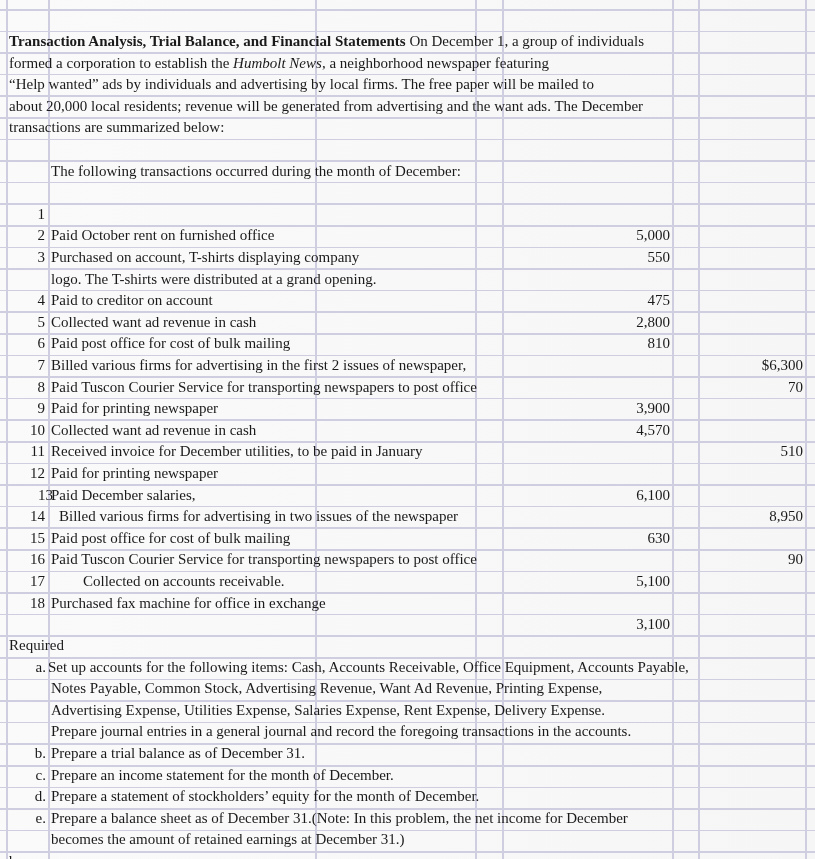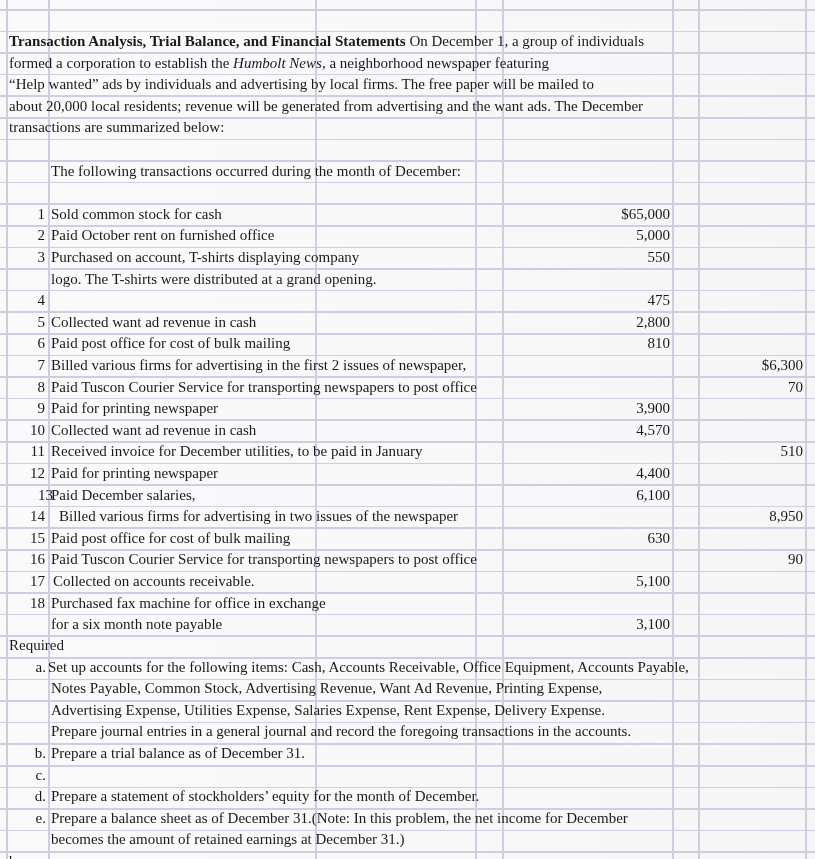--- a/index.html
+++ b/index.html
@@ -98,22 +98,20 @@
   <span class="t" style="left:9px">transactions are summarized below:</span>
 </div>
 
 <div class="row" style="top:160.6px">
   <span class="t" style="left:51px">The following transactions occurred during the month of December:</span>
 </div>
 
 <div id="txn-list">
     <div class="row" style="top: 203.8px;">
       <span class="num" style="left: 6px; width: 39px;">1</span>
-      <span class="t" style="left: 51px;">Sold common stock for cash</span>
-      <span class="num" style="left: 505px; width: 165px;">$65,000</span>
       <span class="num" style="left: 700px; width: 103px;"></span>
     </div>
     <div class="row" style="top: 225.4px;">
       <span class="num" style="left: 6px; width: 39px;">2</span>
       <span class="t" style="left: 51px;">Paid October rent on furnished office</span>
       <span class="num" style="left: 505px; width: 165px;">5,000</span>
       <span class="num" style="left: 700px; width: 103px;"></span>
     </div>
     <div class="row" style="top: 247px;">
       <span class="num" style="left: 6px; width: 39px;">3</span>
@@ -122,20 +120,21 @@
       <span class="num" style="left: 700px; width: 103px;"></span>
     </div>
     <div class="row" style="top: 268.6px;">
       <span class="num" style="left: 6px; width: 39px;"></span>
       <span class="t" style="left: 51px;">logo.  The T-shirts were distributed at a grand opening.</span>
       <span class="num" style="left: 505px; width: 165px;"></span>
       <span class="num" style="left: 700px; width: 103px;"></span>
     </div>
     <div class="row" style="top: 290.2px;">
       <span class="num" style="left: 6px; width: 39px;">4</span>
+      <span class="t" style="left: 51px;">Paid to creditor on account</span>
       <span class="num" style="left: 505px; width: 165px;">475</span>
       <span class="num" style="left: 700px; width: 103px;"></span>
     </div>
     <div class="row" style="top: 311.8px;">
       <span class="num" style="left: 6px; width: 39px;">5</span>
       <span class="t" style="left: 51px;">Collected  want ad revenue in cash</span>
       <span class="num" style="left: 505px; width: 165px;">2,800</span>
       <span class="num" style="left: 700px; width: 103px;"></span>
     </div>
     <div class="row" style="top: 333.4px;">
@@ -170,21 +169,20 @@
     </div>
     <div class="row" style="top: 441.4px;">
       <span class="num" style="left: 6px; width: 39px;">11</span>
       <span class="t" style="left: 51px;">Received invoice for December utilities, to be paid in January</span>
       <span class="num" style="left: 505px; width: 165px;"></span>
       <span class="num" style="left: 700px; width: 103px;">510</span>
     </div>
     <div class="row" style="top: 463px;">
       <span class="num" style="left: 6px; width: 39px;">12</span>
       <span class="t" style="left: 51px;">Paid for printing newspaper</span>
-      <span class="num" style="left: 505px; width: 165px;">4,400</span>
       <span class="num" style="left: 700px; width: 103px;"></span>
     </div>
     <div class="row" style="top: 484.6px;">
       <span class="num" style="left: 6px; width: 39px; padding-left: 8px;">13</span>
       <span class="t" style="left: 51px;">Paid December salaries,</span>
       <span class="num" style="left: 505px; width: 165px;">6,100</span>
       <span class="num" style="left: 700px; width: 103px;"></span>
     </div>
     <div class="row" style="top: 506.2px;">
       <span class="num" style="left: 6px; width: 39px;">14</span>
@@ -199,33 +197,32 @@
       <span class="num" style="left: 700px; width: 103px;"></span>
     </div>
     <div class="row" style="top: 549.4px;">
       <span class="num" style="left: 6px; width: 39px;">16</span>
       <span class="t" style="left: 51px;">Paid Tuscon Courier Service for transporting newspapers to post office</span>
       <span class="num" style="left: 505px; width: 165px;"></span>
       <span class="num" style="left: 700px; width: 103px;">90</span>
     </div>
     <div class="row" style="top: 571px;">
       <span class="num" style="left: 6px; width: 39px;">17</span>
-      <span class="t" style="left: 33px; padding-left: 20px;">Collected  on accounts receivable.</span>
+      <span class="t" style="left: 63px; padding-left: 20px;">Collected  on accounts receivable.</span>
       <span class="num" style="left: 505px; width: 165px;">5,100</span>
       <span class="num" style="left: 700px; width: 103px;"></span>
     </div>
     <div class="row" style="top: 592.6px;">
       <span class="num" style="left: 6px; width: 39px;">18</span>
       <span class="t" style="left: 51px;">Purchased fax machine for office in exchange</span>
       <span class="num" style="left: 505px; width: 165px;"></span>
       <span class="num" style="left: 700px; width: 103px;"></span>
     </div>
     <div class="row" style="top: 614.2px;">
       <span class="num" style="left: 6px; width: 39px;"></span>
-      <span class="t" style="left: 51px;">for a six month note payable</span>
       <span class="num" style="left: 505px; width: 165px;">3,100</span>
       <span class="num" style="left: 700px; width: 103px;"></span>
     </div>
   </div>
 
 <div class="row" style="top:635px">
   <span class="t" style="left:9px">Required</span>
 </div>
 <div id="req-list">
     <div class="row" style="top: 656.6px;">
@@ -243,20 +240,21 @@
     <div class="row" style="top: 721.4px;">
       <span class="num" style="left: 6px; width: 40px;"></span>
       <span class="t" style="left: 51px;">Prepare journal entries in a general journal and record the foregoing transactions in the accounts.</span>
     </div>
     <div class="row" style="top: 743px;">
       <span class="num" style="left: 6px; width: 40px;">b.</span>
       <span class="t" style="left: 51px;"> Prepare a trial balance as of December 31.</span>
     </div>
     <div class="row" style="top: 764.6px;">
       <span class="num" style="left: 6px; width: 40px;">c.</span>
+      <span class="t" style="left: 51px;"> Prepare an income statement for the month of December.</span>
     </div>
     <div class="row" style="top: 786.2px;">
       <span class="num" style="left: 6px; width: 40px;">d.</span>
       <span class="t" style="left: 51px;"> Prepare a statement of stockholders’ equity for the month of December.</span>
     </div>
     <div class="row" style="top: 807.8px;">
       <span class="num" style="left: 6px; width: 40px;">e.</span>
       <span class="t" style="left: 51px;"> Prepare a balance sheet as of December 31.(Note: In this problem, the net income for December</span>
     </div>
     <div class="row" style="top: 829.4px;">

